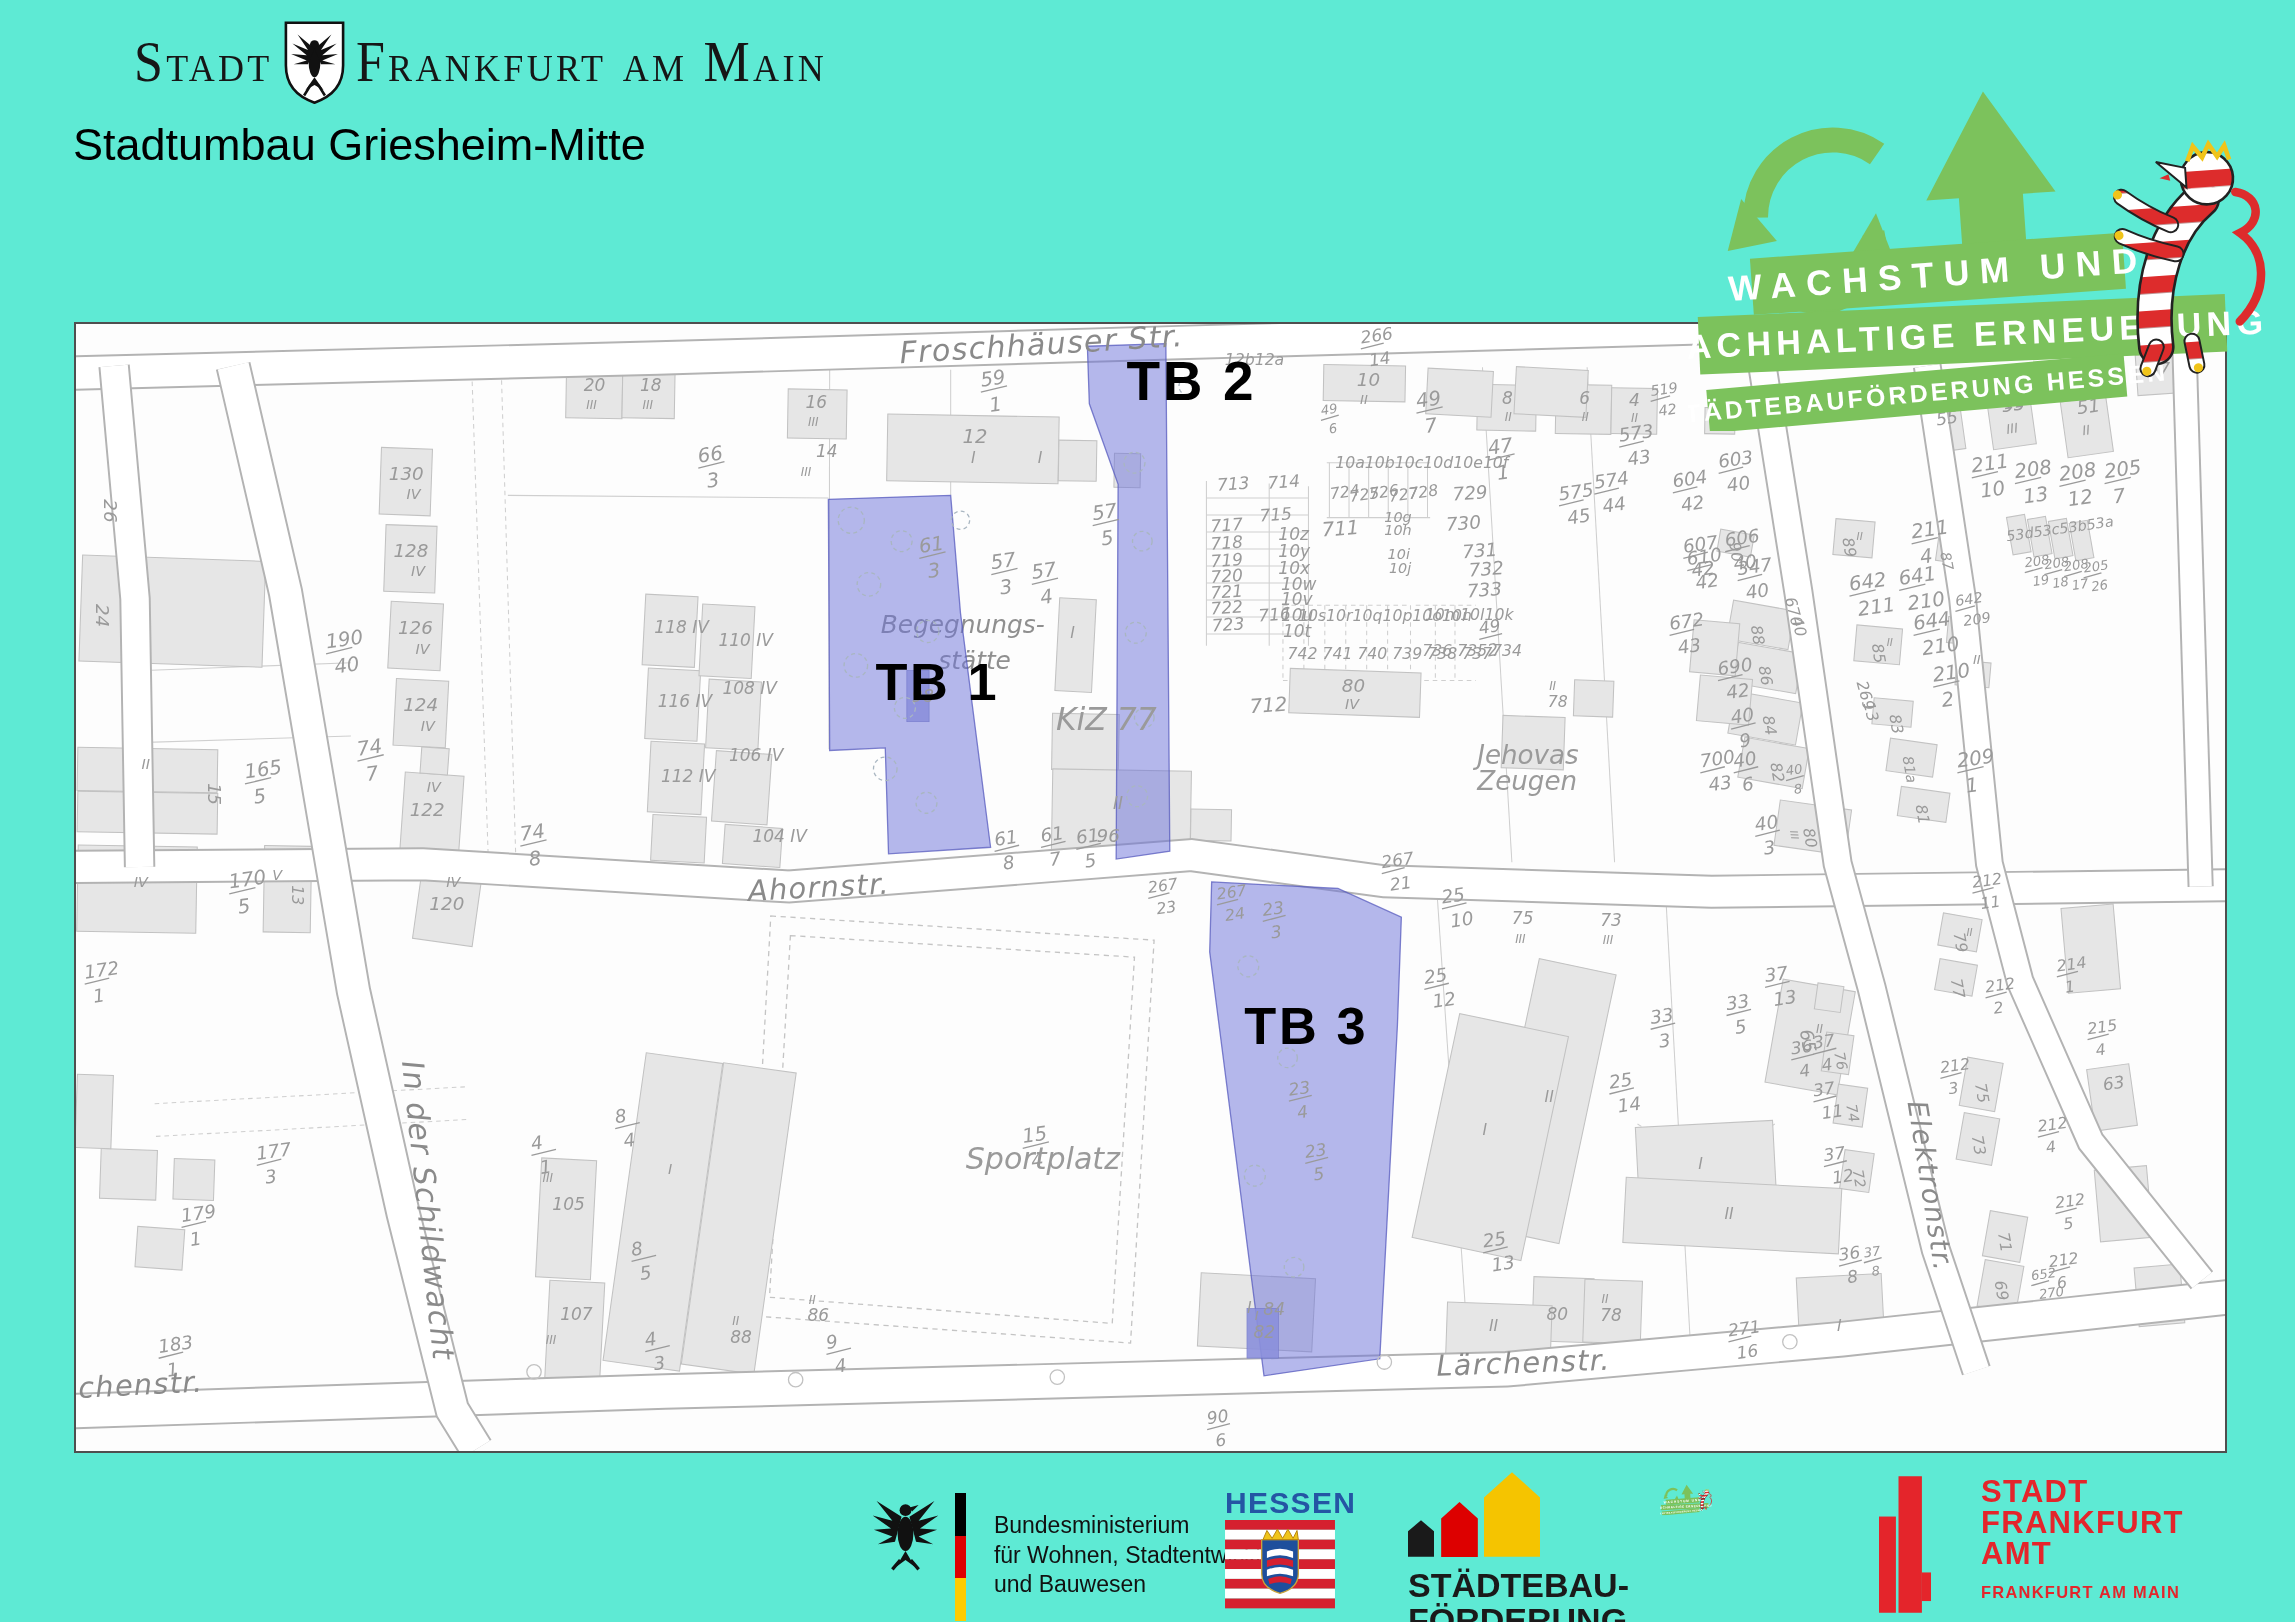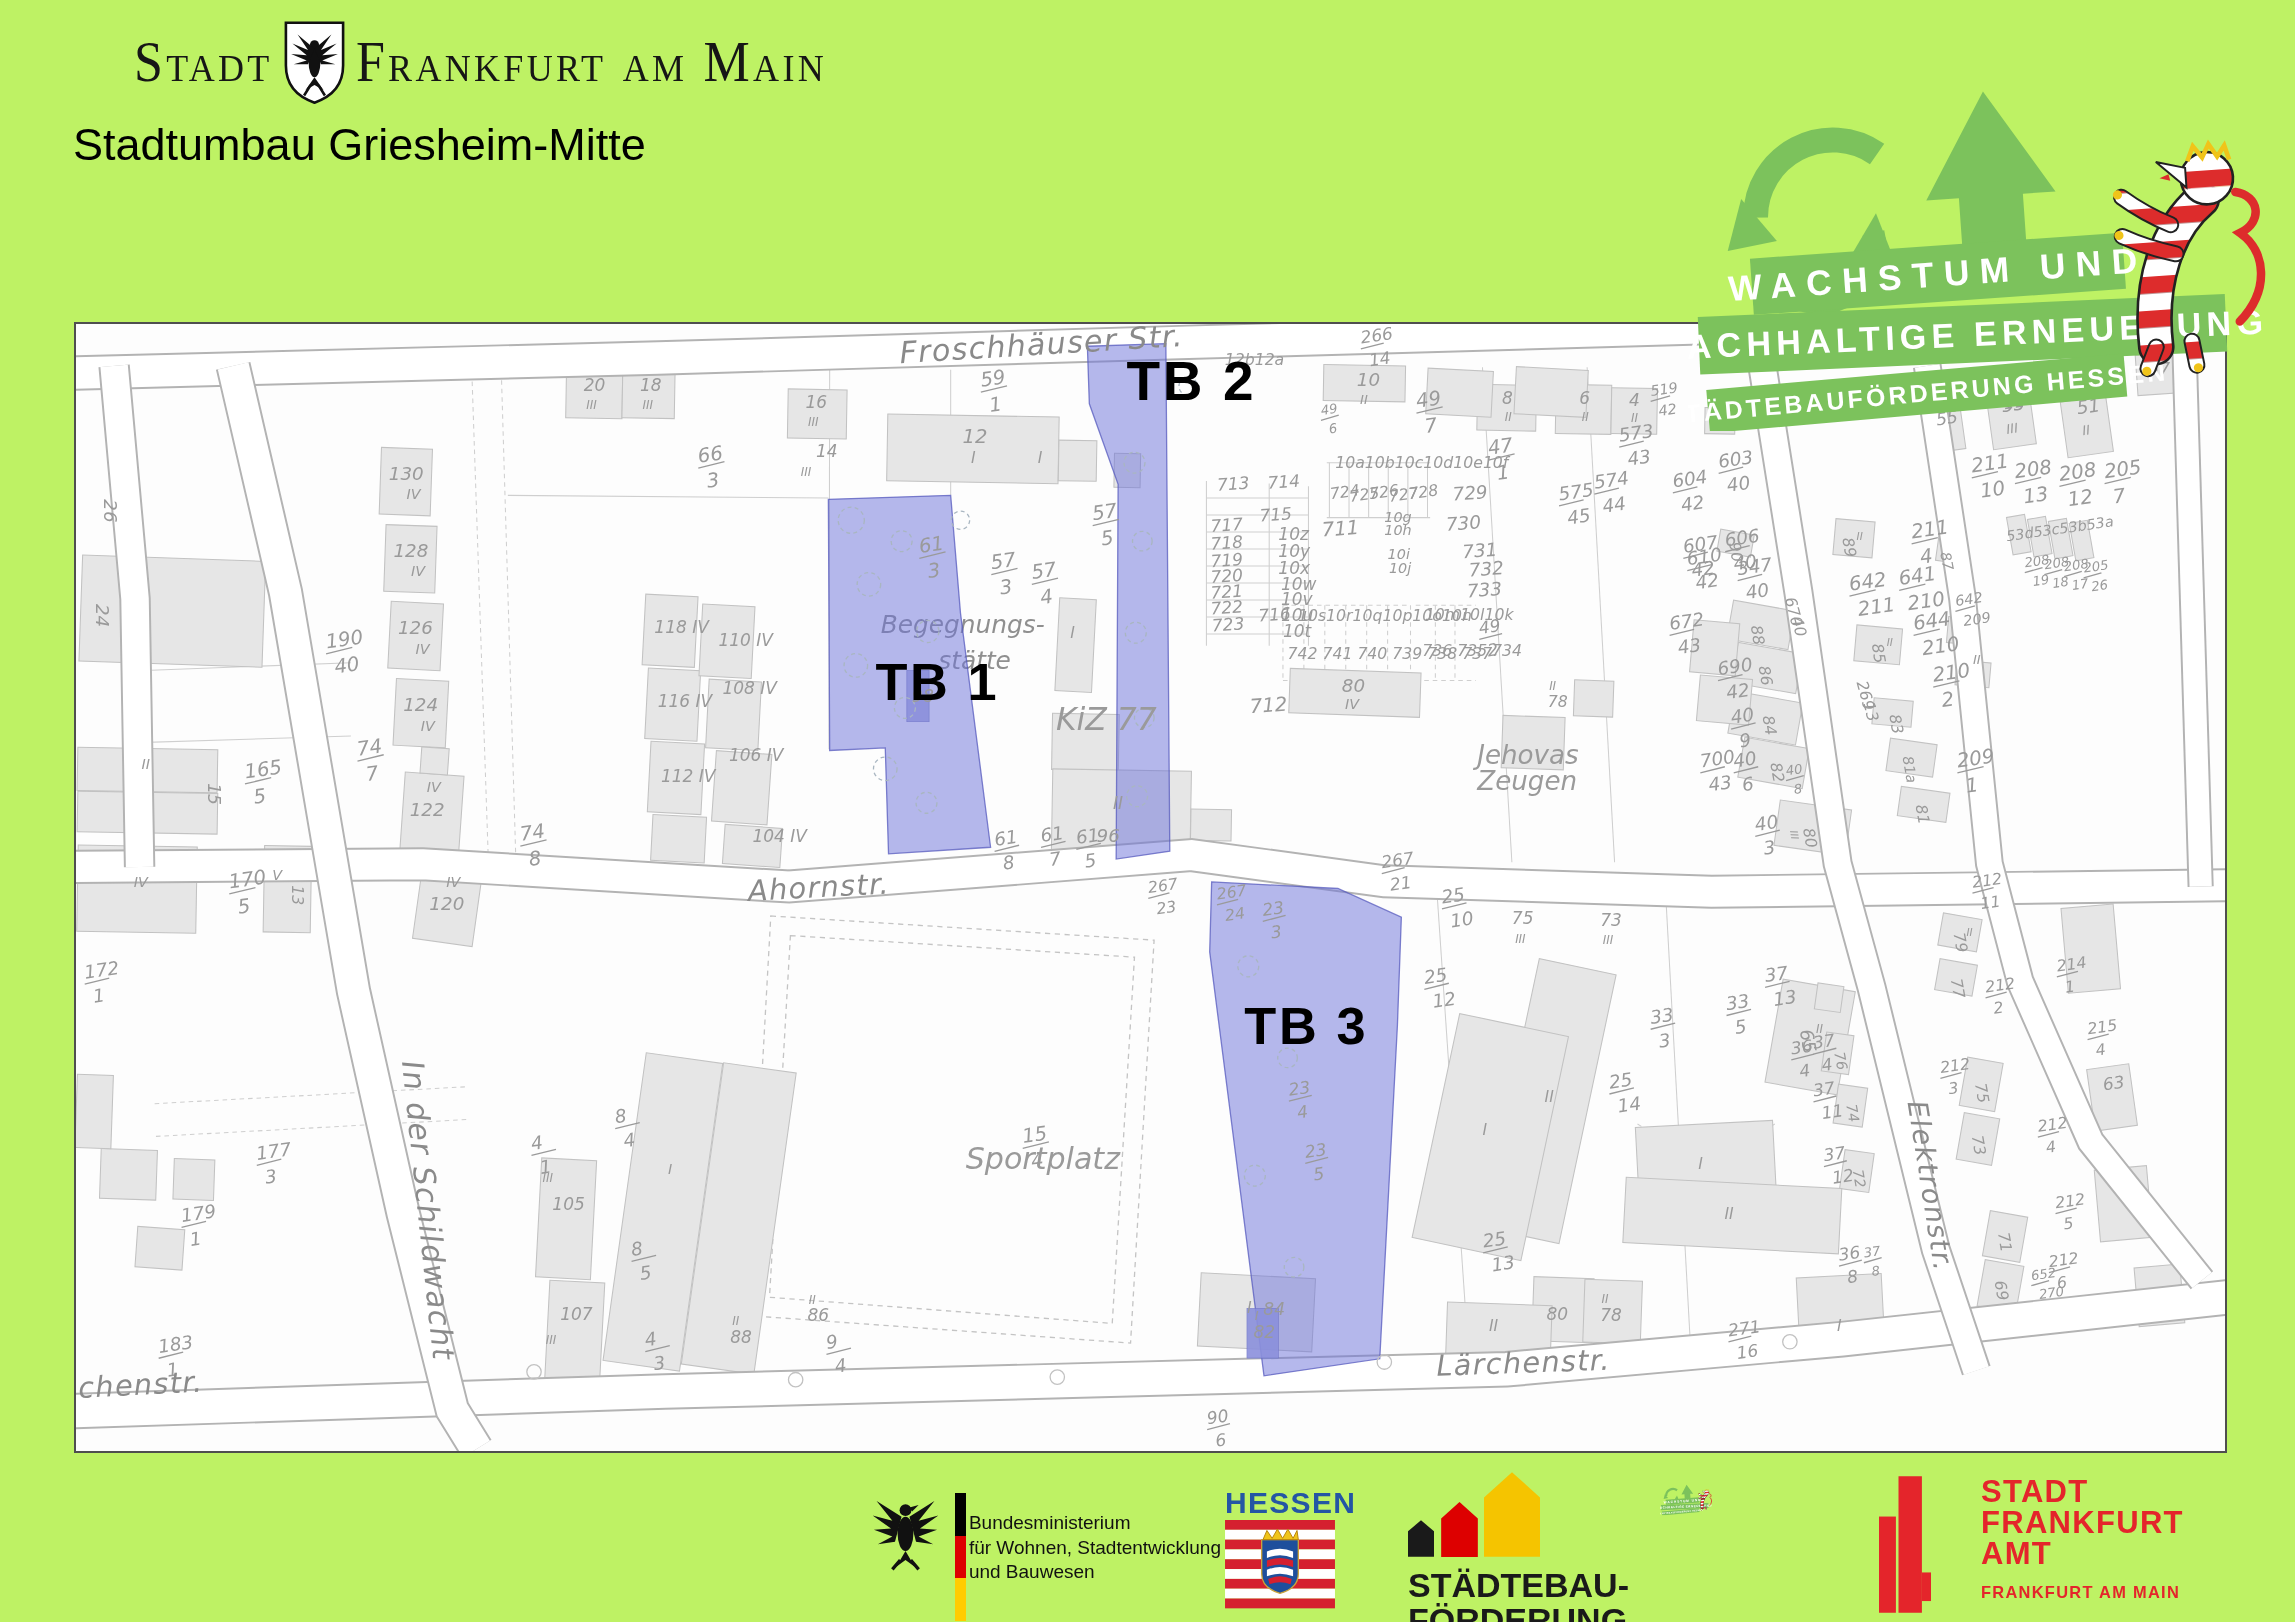--- a/index.html
+++ b/index.html
@@ -1,16 +1,16 @@
 <!DOCTYPE html>
 <html style="font-size:10.5px"><head>
 <meta charset="utf-8">
 <style>
   html,body{margin:0;padding:0;background:#fff;}
-  .page{position:relative;width:2295px;height:1622px;background:#bef264;overflow:hidden;
+  .page{position:relative;width:2295px;height:1622px;background:#5eead4;overflow:hidden;
         font-family:"Liberation Sans",sans-serif;color:#000;}
   
   .city-logo{position:absolute;left:134px;top:19.6px;display:flex;align-items:center;
              font-family:"Liberation Serif",serif;font-variant:small-caps;
              font-size:52px;letter-spacing:3.3px;color:#161616;}
   .city-logo .word{line-height:1;transform:scaleY(1.08);}
   .city-logo svg{margin:0 9.2px;}
   .proj-title{position:absolute;left:73px;top:119px;font-size:45px;font-weight:normal;}
   .main-title{position:absolute;left:73px;top:161px;font-size:61px;font-weight:bold;}
   .subtitle{position:absolute;left:75px;font-size:27px;font-weight:bold;line-height:1.0;}
@@ -20,21 +20,21 @@
              border:2.6px solid #4f4f4f;background:#fdfdfd;overflow:hidden;}
   .map-frame svg{position:absolute;left:0;top:0;}
   
   .prog-logo{position:absolute;left:1688px;top:84px;width:589px;height:327px;}
   .prog-logo-small{position:absolute;left:1660px;top:1484px;width:183px;height:114px;}
   .prog-logo-small .inner{transform:scale(0.30);transform-origin:0 0;}
   
   .bmwsb{position:absolute;left:870px;top:1493px;display:flex;}
   .bmwsb .bar{width:10.5px;height:128px;margin-left:14.4px;display:flex;flex-direction:column;}
   .bmwsb .bar div{flex:1;}
-  .bmwsb .txt{margin-left:3px;margin-top:18.3px;font-size:19px;line-height:1.28;color:#111;}
+  .bmwsb .txt{margin-left:28px;margin-top:18.3px;font-size:23px;line-height:1.28;color:#111;}
   .hessen{position:absolute;left:1225px;top:1486px;}
   .hessen .word{font-size:30px;font-weight:bold;color:#2456A4;letter-spacing:1.3px;}
   .stb{position:absolute;left:1408px;top:1489px;}
   .stb .houses{display:flex;align-items:flex-end;gap:6.5px;height:68px;}
   .stb .t1{font-size:34px;font-weight:bold;color:#1a1a1a;line-height:1.05;margin-top:10.5px;}
   .spa{position:absolute;left:1879px;top:1476px;display:flex;}
   .spa .txt{margin-left:37px;color:#E4252B;font-weight:bold;}
   .spa .big{font-size:31px;line-height:1.0;letter-spacing:1.3px;}
   .spa .small{font-size:16.4px;margin-top:14.4px;letter-spacing:1.3px;}
 </style>

